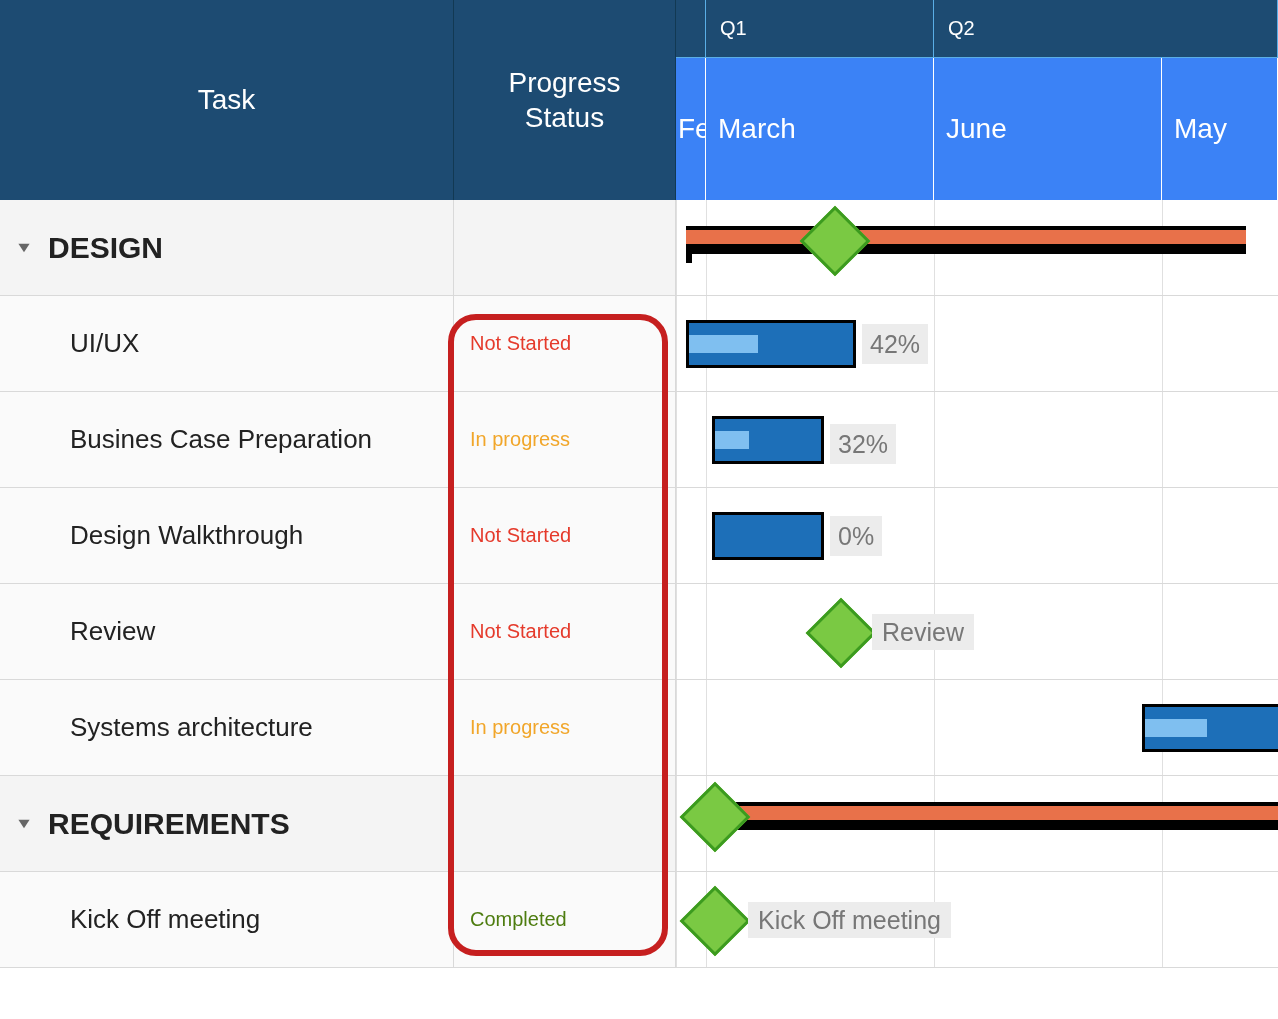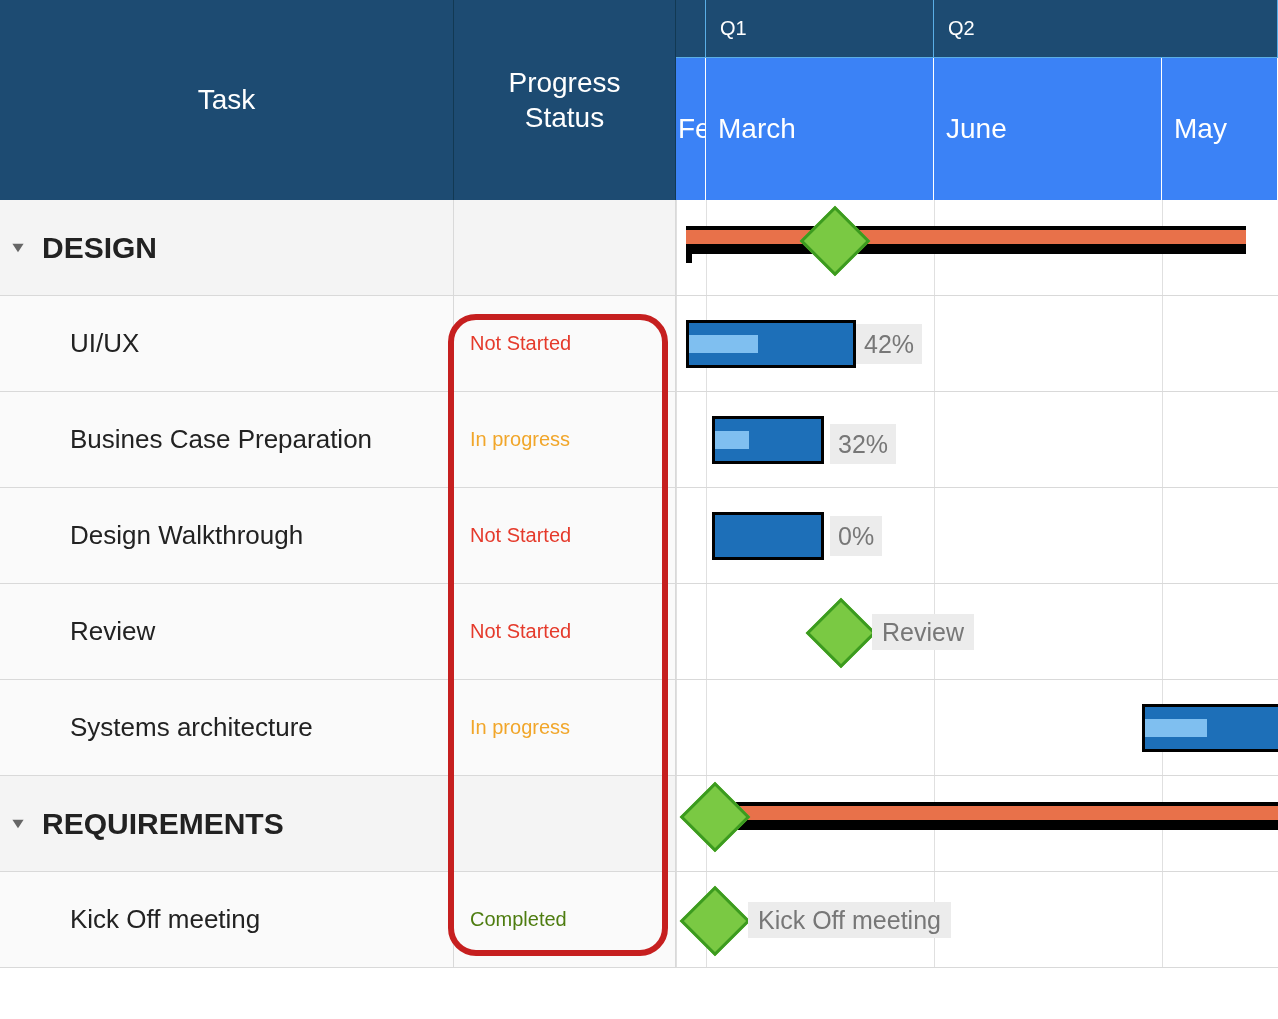--- a/index.html
+++ b/index.html
@@ -65,21 +65,21 @@
   .row {
     display: contents;
   }
   .cell {
     border-bottom: 1px solid #d9d9d9;
     background: #fafafa;
     display: flex;
     align-items: center;
   }
   .row.group .cell { background: #f4f4f4; }
-  .cell.task { padding-left: 10px; border-right: 1px solid #d9d9d9; }
+  .cell.task { padding-left: 16px; border-right: 1px solid #d9d9d9; }
   .cell.task.child { padding-left: 70px; }
   .cell.status { padding-left: 16px; border-right: 1px solid #d9d9d9; font-size: 20px; }
   .cell.status.not-started { color: #e53a2b; }
   .cell.status.in-progress { color: #f1a62a; }
   .cell.status.completed   { color: #4d7c0f; }
   .group-label { font-weight: 700; font-size: 30px; }
   .chevron {
     width: 16px;
     height: 16px;
     margin-right: 16px;
@@ -244,21 +244,21 @@
         <span>Not Started</span>
       </div>
       <div class="tl">
         <div class="vline v0"></div>
           <div class="vline v1"></div>
           <div class="vline v2"></div>
           <div class="vline v3"></div>
         <div class="taskbar" style="left:10px; width:170px; top:24px;">
           <div class="prog" style="width:42%"></div>
         </div>
-        <div class="pct" style="left:180px; top:28px;">
+        <div class="pct" style="left:186px; top:28px;">
           <span>42%</span>
         </div>
       </div>
     </div>
 
     <div class="row">
       <div class="cell task child">
         <span>Busines Case Preparation</span>
       </div>
       <div class="cell status in-progress">

